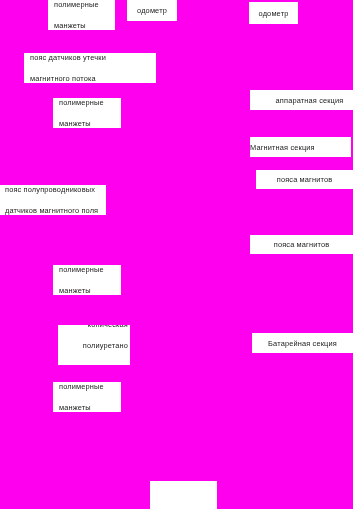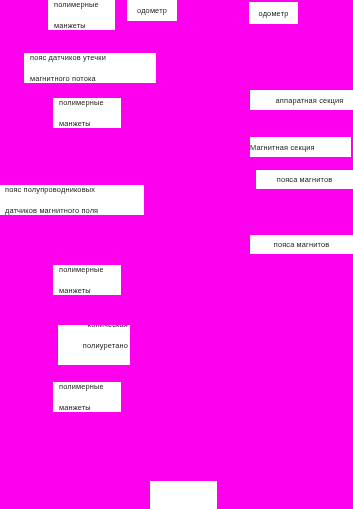--- a/index.html
+++ b/index.html
@@ -54,24 +54,25 @@
 манжеты</span></div>
     <div class="label-box" style="left: 127px; top: 0px; width: 50px; height: 21px; background: rgb(255, 255, 255); color: rgb(26, 26, 26); padding-left: 0px; padding-right: 0px; text-align: center;"><span class="txt">одометр</span></div>
     <div class="label-box" style="left: 249px; top: 2px; width: 49px; height: 22px; background: rgb(255, 255, 255); color: rgb(26, 26, 26); padding-left: 0px; padding-right: 0px; text-align: center;"><span class="txt">одометр</span></div>
     <div class="label-box" style="left: 24px; top: 53px; width: 132px; height: 30px; background: rgb(255, 255, 255); color: rgb(26, 26, 26); padding-left: 6px; padding-right: 6px; text-align: left;"><span class="txt">пояс датчиков утечки
 магнитного потока</span></div>
     <div class="label-box" style="left: 250px; top: 90px; width: 119px; height: 20px; background: rgb(255, 255, 255); color: rgb(26, 26, 26); padding-left: 0px; padding-right: 0px; text-align: center;"><span class="txt">аппаратная секция</span></div>
     <div class="label-box" style="left: 53px; top: 98px; width: 68px; height: 30px; background: rgb(255, 255, 255); color: rgb(26, 26, 26); padding-left: 6px; padding-right: 2px; text-align: left;"><span class="txt">полимерные
 манжеты</span></div>
     <div class="label-box" style="left: 250px; top: 137px; width: 101px; height: 20px; background: rgb(255, 255, 255); color: rgb(26, 26, 26); padding-left: 0px; padding-right: 0px; text-align: left;"><span class="txt">Магнитная секция</span></div>
     <div class="label-box" style="left: 256px; top: 170px; width: 97px; height: 19px; background: rgb(255, 255, 255); color: rgb(26, 26, 26); padding-left: 0px; padding-right: 0px; text-align: center;"><span class="txt">пояса магнитов</span></div>
-    <div class="label-box" style="left: 0px; top: 185px; width: 144px; height: 30px; background: rgb(255, 255, 255); color: rgb(26, 26, 26); padding-left: 5px; padding-right: 2px; text-align: left;"><span class="txt">пояс полупроводниковых
+    <div class="label-box" style="left: 0px; top: 185px; width: 106px; height: 30px; background: rgb(255, 255, 255); color: rgb(26, 26, 26); padding-left: 5px; padding-right: 2px; text-align: left;"><span class="txt">пояс полупроводниковых
 датчиков магнитного поля</span></div>
     <div class="label-box" style="left: 250px; top: 235px; width: 103px; height: 19px; background: rgb(255, 255, 255); color: rgb(26, 26, 26); padding-left: 0px; padding-right: 0px; text-align: center;"><span class="txt">пояса магнитов</span></div>
     <div class="label-box" style="left: 53px; top: 265px; width: 68px; height: 30px; background: rgb(255, 255, 255); color: rgb(26, 26, 26); padding-left: 6px; padding-right: 2px; text-align: left;"><span class="txt">полимерные
 манжеты</span></div>
     <div class="label-box" style="left: 58px; top: 325px; width: 72px; height: 40px; background: rgb(255, 255, 255); color: rgb(26, 26, 26); padding-left: 6px; padding-right: 2px; text-align: right;"><span class="txt">коническая
 полиуретано
 вая манжета</span></div>
+    <div class="label-box" style="left: 252px; top: 333px; width: 101px; height: 20px; background: rgb(255, 255, 255); color: rgb(26, 26, 26); padding-left: 0px; padding-right: 0px; text-align: center;"><span class="txt">Батарейная секция</span></div>
     <div class="label-box" style="left: 53px; top: 382px; width: 68px; height: 30px; background: rgb(255, 255, 255); color: rgb(26, 26, 26); padding-left: 6px; padding-right: 2px; text-align: left;"><span class="txt">полимерные
 манжеты</span></div>
     <div class="blank-box" style="left: 150px; top: 481px; width: 67px; height: 28px; background: rgb(255, 255, 255);"></div>
   </div>
 
 </body></html>

